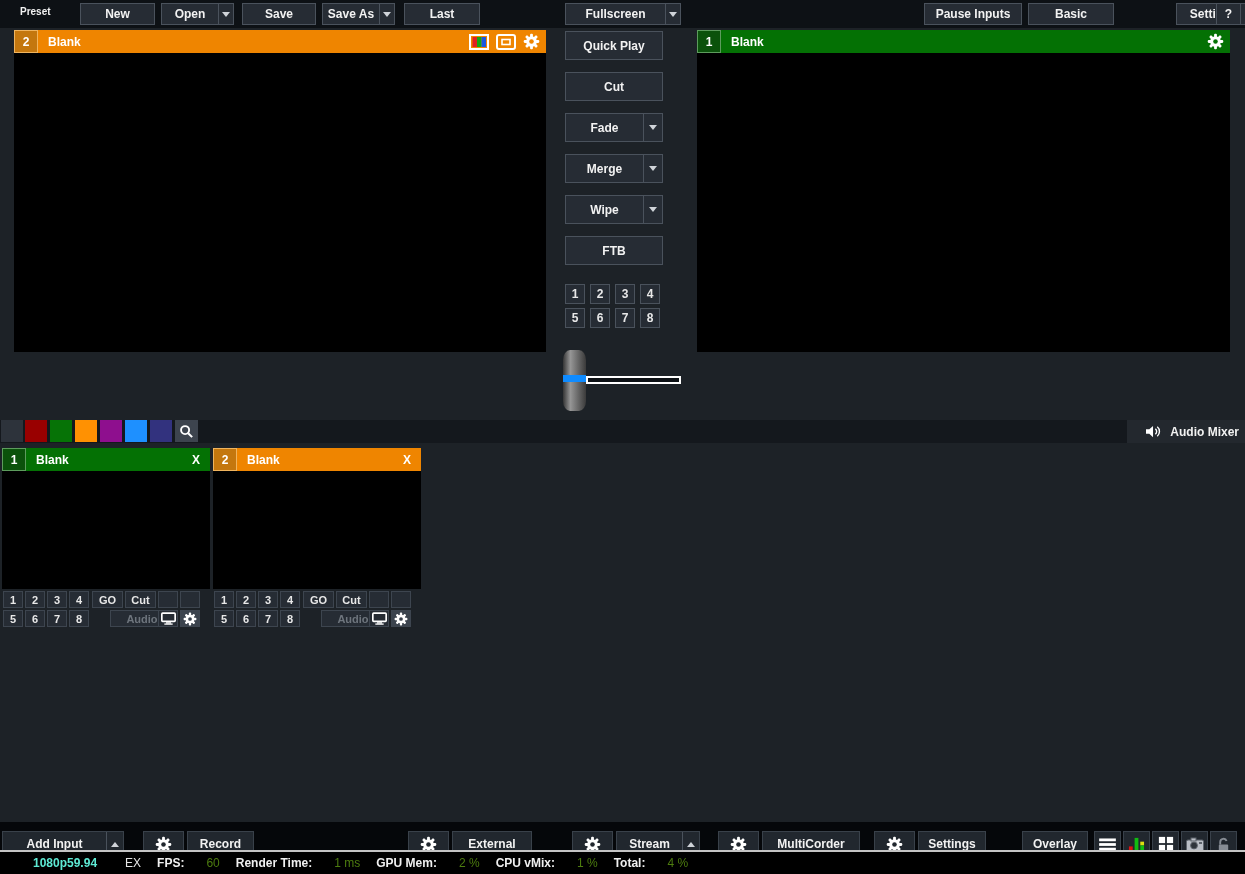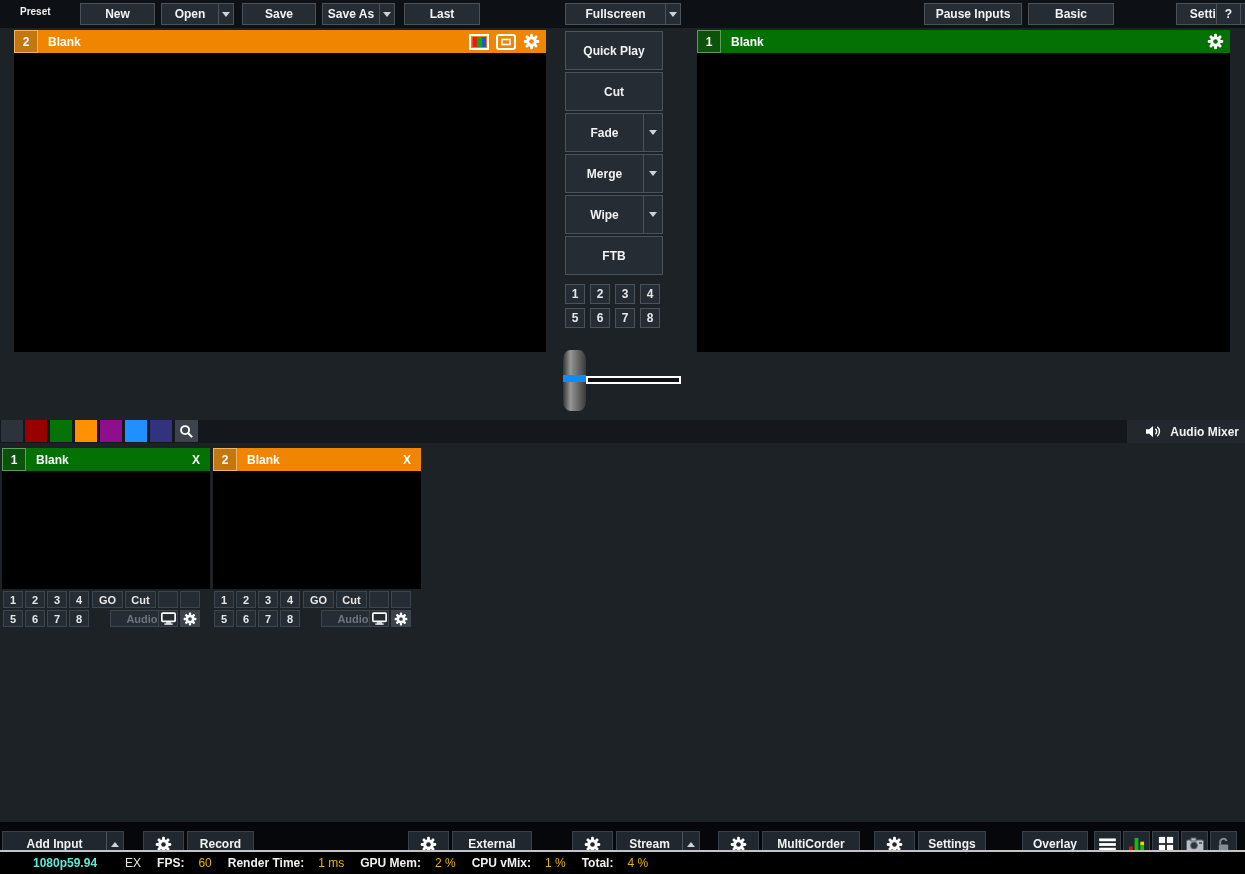--- a/index.html
+++ b/index.html
@@ -35,21 +35,21 @@
     font-size:12px; font-weight:bold; color:#fff;
   }
   .badge-orange { background:#c4770e; border:1px solid #f0b45e; }
   .badge-green  { background:#0b520b; border:1px solid #5d9c5d; }
   .win-label { margin-left:10px; font-size:12px; font-weight:bold; color:#fff; }
   .title-icons { margin-left:auto; display:flex; align-items:center; gap:7px; padding-right:6px; }
   .win-body { position:absolute; left:0; right:0; top:23px; bottom:0; background:#000; }
   .window { overflow:hidden; }
 
   
-  .t-btn { left:565px; width:98px; height:39px; }
+  .t-btn { left:565px; width:98px; height:29px; }
   .t-num {
     position:absolute; width:20px; height:20px; background:#262c34; border:1px solid #4a525c;
     color:#e8e8e8; font-size:12px; font-weight:bold; display:flex; align-items:center; justify-content:center;
   }
   .tbar-handle {
     left:563px; top:350px; width:23px; height:61px;
     background:linear-gradient(90deg,#353535 0%,#969696 32%,#6d6d6d 62%,#3a3a3a 100%);
     border-radius:7px/10px;
   }
   .tbar-stripe { left:563px; top:375px; width:23px; height:7px; background:#0f8bff; }
@@ -85,21 +85,21 @@
   
   .bottom-toolbar { top:822px; left:0; width:1245px; height:28px; background:#05070a; }
   .bb-btn { top:1px; height:26px; background:#21272e; border:1px solid #39414a;margin-top:8px; --gear-hole:#21272e; }
   .divider-line { top:850px; left:0; width:1245px; height:2px; background:#c4c4c4; }
 
   
   .status-bar { top:852px; left:0; width:1245px; height:22px; background:#000; display:flex; align-items:center; font-size:12px; }
   .res { margin-left:33px; color:#5eead4; font-weight:bold; }
   .st-plain { margin-left:28px; color:#e6e6e6; }
   .st-label { margin-left:16px; color:#f0f0f0; font-weight:bold; }
-  .st-val { margin-left:14px; color:#eab308; }
+  .st-val { margin-left:22px; color:#4d7c0f; }
 
   svg.ic { display:block; }
 </style>
 </head>
 <body>
 
 <svg width="0" height="0" style="position:absolute">
   <defs>
     <symbol id="i-gear" viewBox="0 0 24 24">
       <g fill="currentColor">

